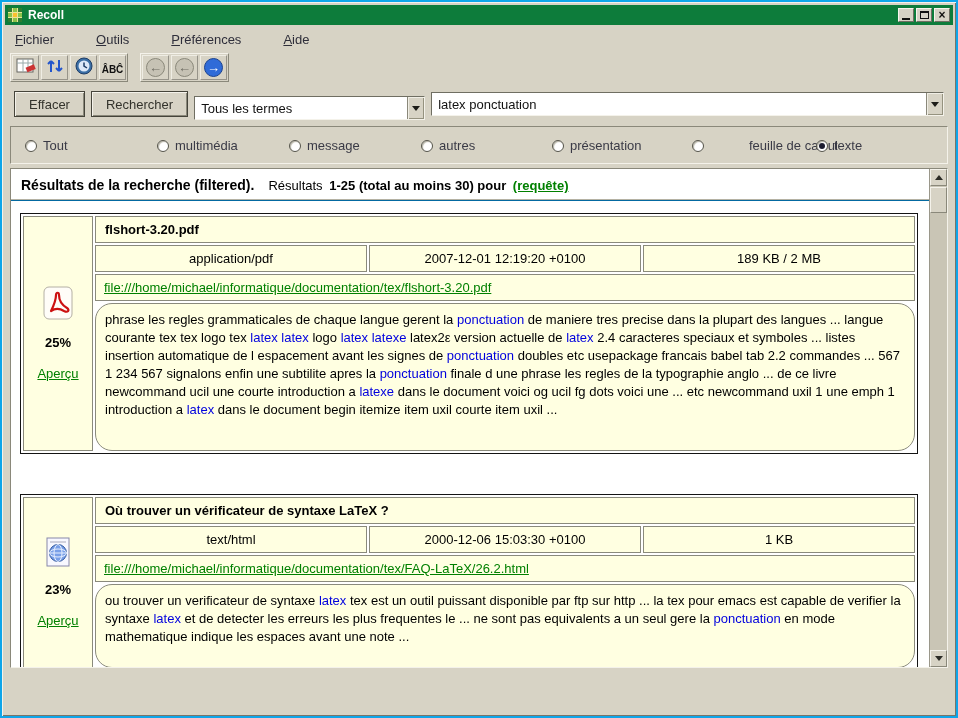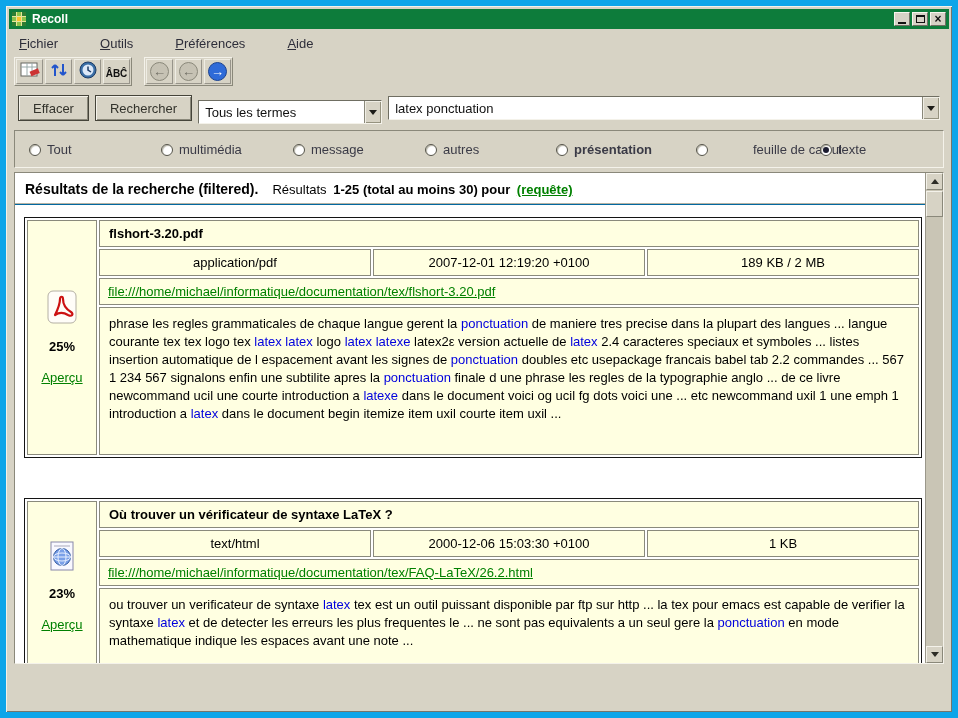--- a/index.html
+++ b/index.html
@@ -4,21 +4,21 @@
 <style>
   * { margin:0; padding:0; box-sizing:border-box; }
   html,body { overflow:hidden; }
   body {
     width:958px; height:718px; position:relative;
     font-family:"Liberation Sans","DejaVu Sans",sans-serif;
     background:#d7d3c5;
   }
   .window {
     position:absolute; inset:0; background:#d7d3c5;
-    border:6px solid #0ea5e9;
+    border:2px solid #0ea5e9;
     box-shadow: inset 1px 1px 0 #f4f2ea, inset -1px -1px 0 #76756a;
   }
   
   .titlebar {
     position:absolute; left:3px; top:3px; right:3px; height:20px;
     background:#0d7c3b; display:flex; align-items:center; padding:0 3px;
   }
   .title-icon { width:14px; height:14px; display:inline-flex; }
   .title-text { color:#ffffff; font-weight:bold; font-size:12px; margin-left:6px; flex:1; }
   .win-controls { display:flex; }
@@ -67,21 +67,21 @@
   .combo {
     height:24px; background:#ffffff; display:flex; align-items:stretch;
     border:1px solid; border-color:#6f6e62 #f4f2ea #f4f2ea #6f6e62;
   }
   .combo-text { flex:1; display:flex; align-items:center; padding:0 6px; font-size:13px; color:#111; white-space:nowrap; overflow:hidden; }
   .combo-arrow-btn {
     width:17px; background:#d7d3c5; border-left:1px solid #8a887a;
     display:flex; align-items:center; justify-content:center;
     box-shadow: inset 1px 1px 0 #f0eee5, inset -1px -1px 0 #95927f;
   }
-  .mode-combo { width:184px;margin-top:8px; }
+  .mode-combo { width:231px;margin-top:8px; }
   .query-combo { flex:1; }
   .arrow-down { width:0; height:0; border-left:4px solid transparent; border-right:4px solid transparent; border-top:5px solid #1c1c18; }
   
   .filter-frame {
     position:absolute; left:8px; top:124px; right:8px; height:38px;
     border:1px solid; border-color:#8a887a #f4f2ea #f4f2ea #8a887a;
   }
   .radio-item { position:absolute; top:11px; display:flex; align-items:center; gap:6px; font-size:13px; color:#3a3a46; }
   .radio {
     width:12px; height:12px; border-radius:50%; background:#ffffff;
@@ -123,21 +123,21 @@
     border-collapse:separate; border-spacing:2px; background:#ffffff;
     border:1px solid #141414; width:898px; table-layout:fixed;
   }
   table.result-box td { border:1px solid #8a8a7c; background:#ffffe1; font-size:13px; color:#000; }
   td.left-cell { width:70px; text-align:center; vertical-align:middle; }
   .doc-icon { margin-bottom:12px; }
   .relevance { font-weight:bold; margin-bottom:16px; font-size:13px; }
   td.title-cell { background:#d6d6d6; font-weight:bold; padding:5px 9px; white-space:nowrap; overflow:hidden; }
   td.meta-cell { text-align:center; padding:5px 0; white-space:nowrap; overflow:hidden; }
   td.url-cell { padding:5px 8px; white-space:nowrap; overflow:hidden; }
-  td.abstract-cell { padding:7px 9px 0 9px; line-height:18px; vertical-align:top; }
+  td.abstract-cell { padding:7px 9px 0 9px; line-height:18px; vertical-align:top;border-radius:17px; }
   .green-link { color:#008000; text-decoration:underline; cursor:pointer; }
   .bold { font-weight:bold; }
   .hl { color:#0000dd; }
 </style>
 </head>
 <body>
 
 <div class="window">
 
   <div class="titlebar">
@@ -244,21 +244,21 @@
         <span>multimédia</span>
       </div>
       <div class="radio-item" style="left: 278px;">
         <span class="radio"></span>
         <span>message</span>
       </div>
       <div class="radio-item" style="left: 410px;">
         <span class="radio"></span>
         <span>autres</span>
       </div>
-      <div class="radio-item" style="left: 541px; font-weight: bold;">
+      <div class="radio-item" style="left: 541px;">
         <span class="radio"></span>
         <span>présentation</span>
       </div>
       <div class="radio-item" style="left: 681px; gap: 45px;">
         <span class="radio"></span>
         <span>feuille de calcul</span>
       </div>
       <div class="radio-item" style="left: 805px;">
         <span class="radio sel"></span>
         <span>texte</span>

